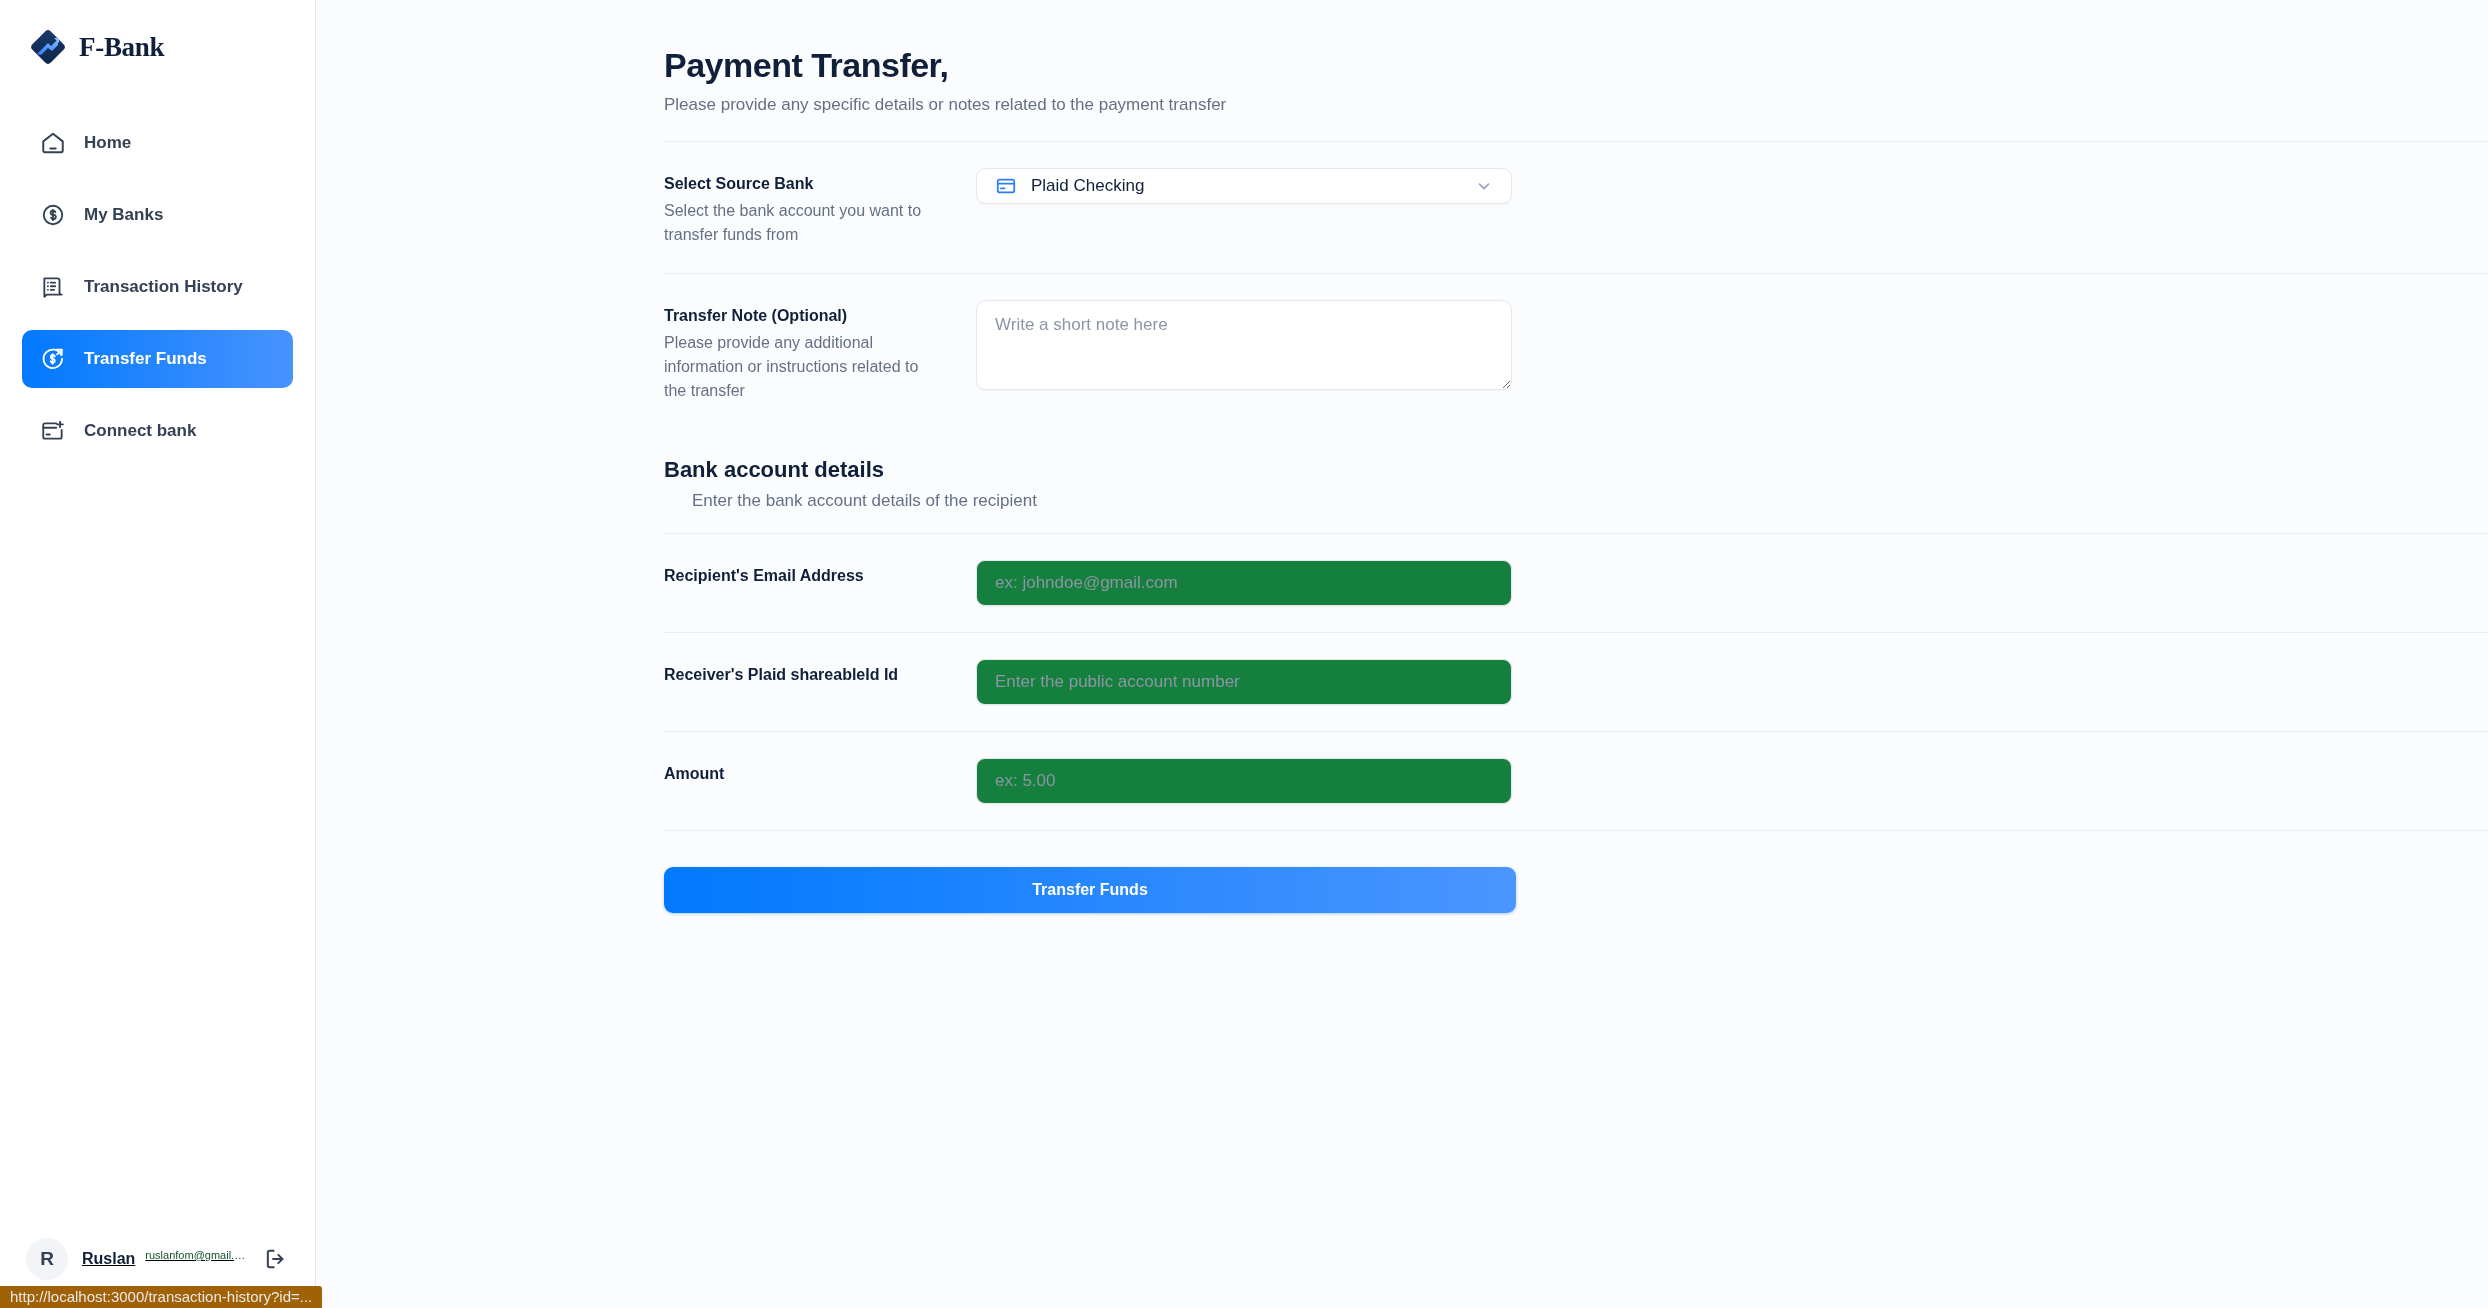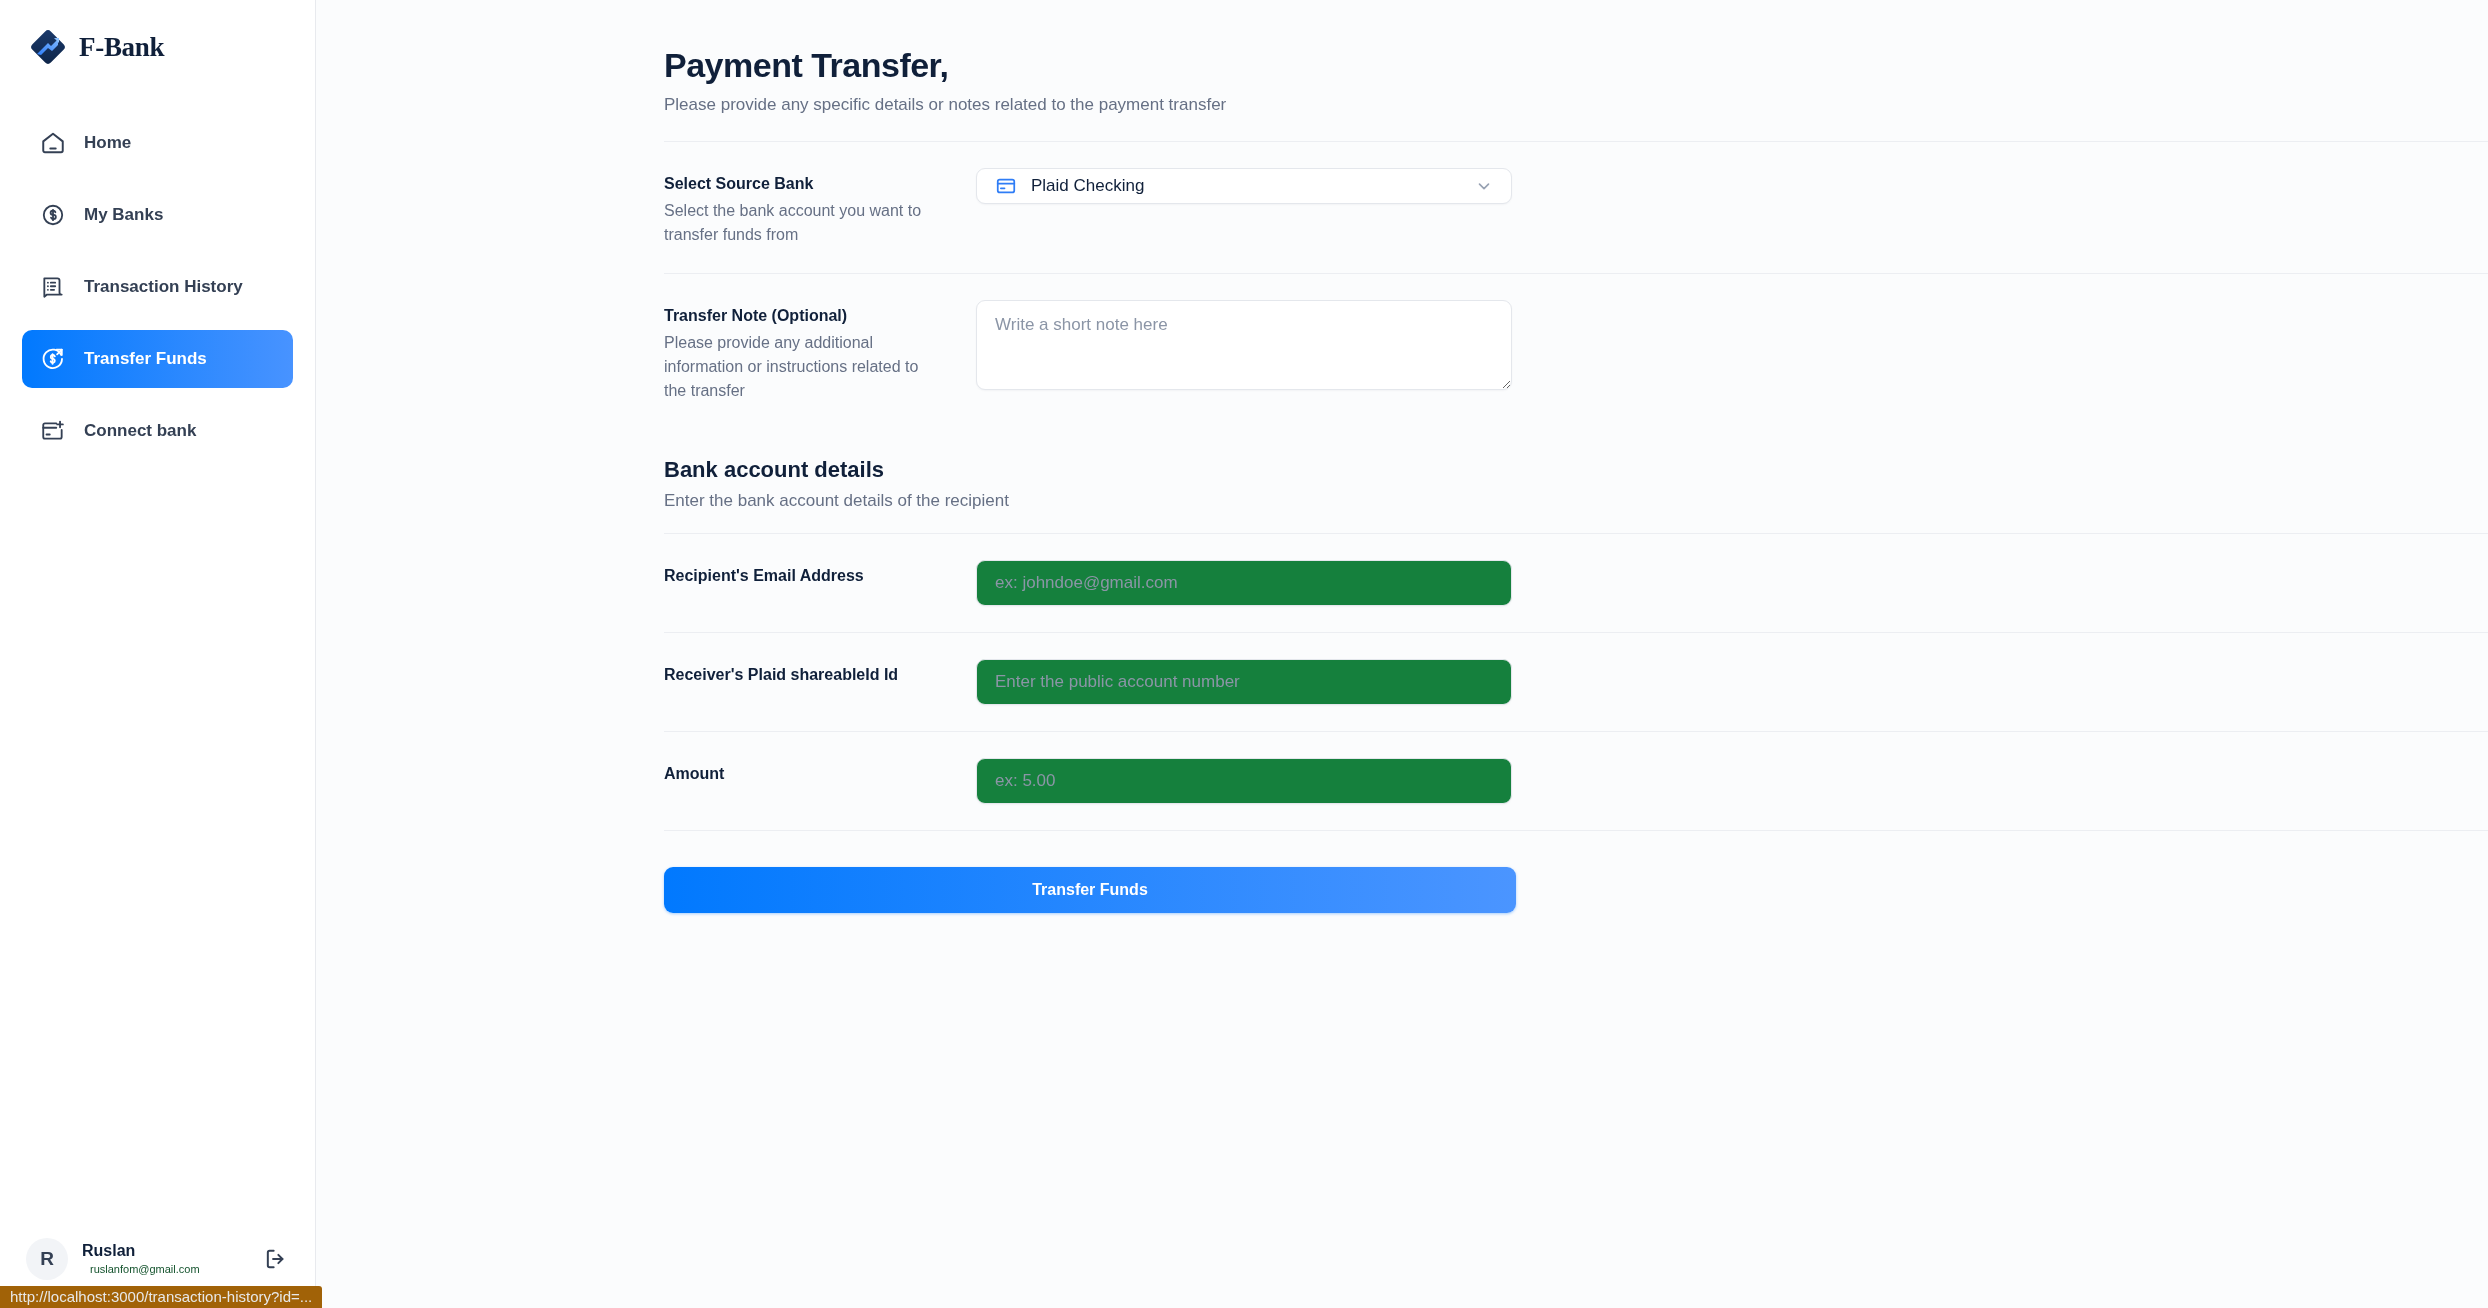--- a/index.html
+++ b/index.html
@@ -43,21 +43,21 @@
   
   .user-box {
     position: absolute; left: 0; bottom: 28px; width: 316px;
     display: flex; align-items: center; gap: 14px; padding: 0 26px;
   }
   .avatar {
     width: 42px; height: 42px; border-radius: 50%; background: #f2f4f7;
     display: flex; align-items: center; justify-content: center;
     font-size: 19px; font-weight: 700; color: #344054; flex: 0 0 42px;
   }
-  .user-meta { display: flex; flex-direction: column; gap: 2px; flex: 1 1 auto; min-width: 0; }
+  .user-meta { display: flex; gap: 2px; flex: 1 1 auto; min-width: 0; text-decoration: underline; }
   .user-name { font-size: 16px; font-weight: 700; color: #10203a; line-height: 1.25; }
   .user-email { font-size: 11px; color: #14532d; line-height: 1.25;
                 white-space: nowrap; overflow: hidden; text-overflow: ellipsis; margin-left: 8px; }
   .logout-btn { width: 28px; height: 28px; flex: 0 0 28px; cursor: pointer; color: #344054; }
 
   
   .main { flex: 1 1 auto; height: 1308px; background: #fbfcfd; position: relative; overflow: hidden; }
   .page-head { padding: 46px 0 0 348px; }
   .page-title { font-size: 34px; font-weight: 700; color: #10203a; letter-spacing: -0.5px; }
   .page-sub { font-size: 17px; color: #667085; margin-top: 10px; }
@@ -94,21 +94,21 @@
     width: 536px; height: 46px;
     border: 1px solid #e4e7ec; border-radius: 9px; background: #15803d;
     padding: 0 18px; font-size: 17px; color: #10203a;
     font-family: "Liberation Sans", sans-serif;
     box-shadow: 0 1px 2px rgba(16,24,40,0.04);
   }
   input.txt::placeholder { color: #8b95a6; }
 
   .section-head { padding: 28px 0 0 348px; }
   .section-title { font-size: 22px; font-weight: 700; color: #10203a; }
-  .section-sub { font-size: 17px; color: #667085; margin-top: 8px; }
+  .section-sub { font-size: 17px; color: #667085; margin-top: 8px; margin-left: 28px; }
 
   .submit-wrap { padding: 36px 0 0 348px; }
   .submit-btn {
     width: 852px; height: 46px; border: none; border-radius: 9px;
     background: linear-gradient(90deg,#0179fe 0%, #4b95ff 100%);
     color: #fff; font-size: 16px; font-weight: 700; cursor: pointer;
     font-family: "Liberation Sans", sans-serif;
     box-shadow: 0 1px 3px rgba(1,121,254,0.35);
   }
 

